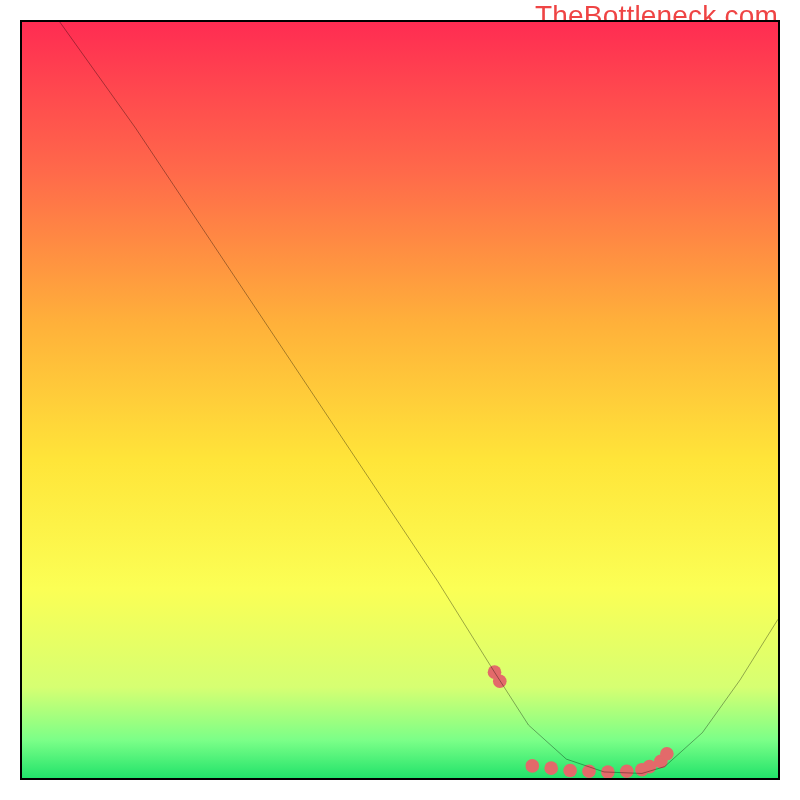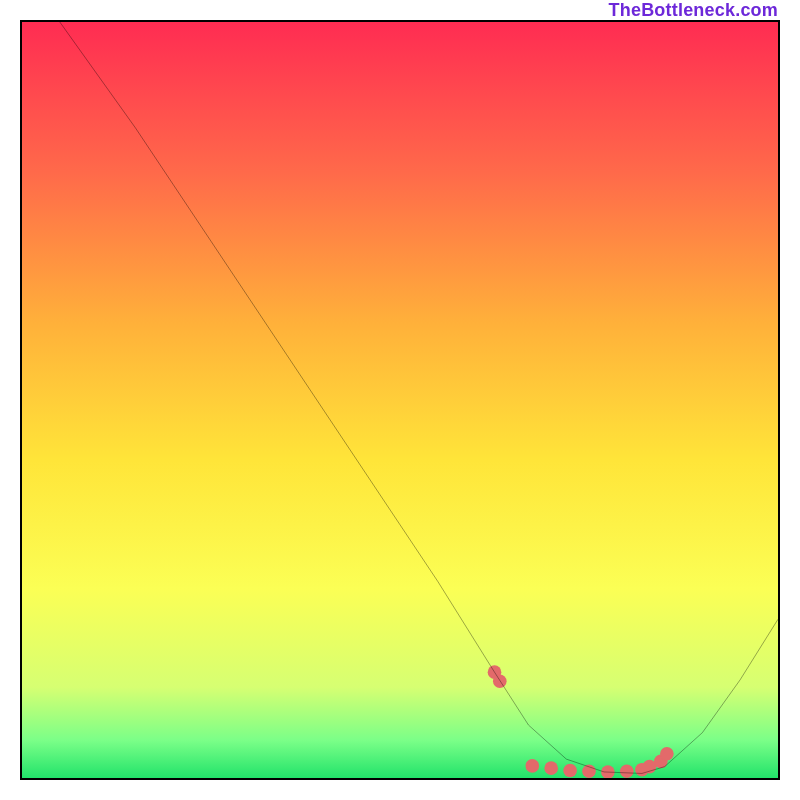--- a/index.html
+++ b/index.html
@@ -17,23 +17,23 @@
     top: 20px;
     width: 760px;
     height: 760px;
     border: 2px solid #000;
     box-sizing: border-box;
   }
   .watermark {
     position: absolute;
     top: 0px;
     right: 22px;
-    font-size: 18px;
-    color: #6d28d9;
-    font-weight: 700;
+    font-size: 28px;
+    color: #ef4444;
+    font-weight: 400;
     letter-spacing: 0.2px;
   }
   svg.grad {
     position: absolute;
     inset: 0;
     width: 100%;
     height: 100%;
     display: block;
   }
   svg.curve {

